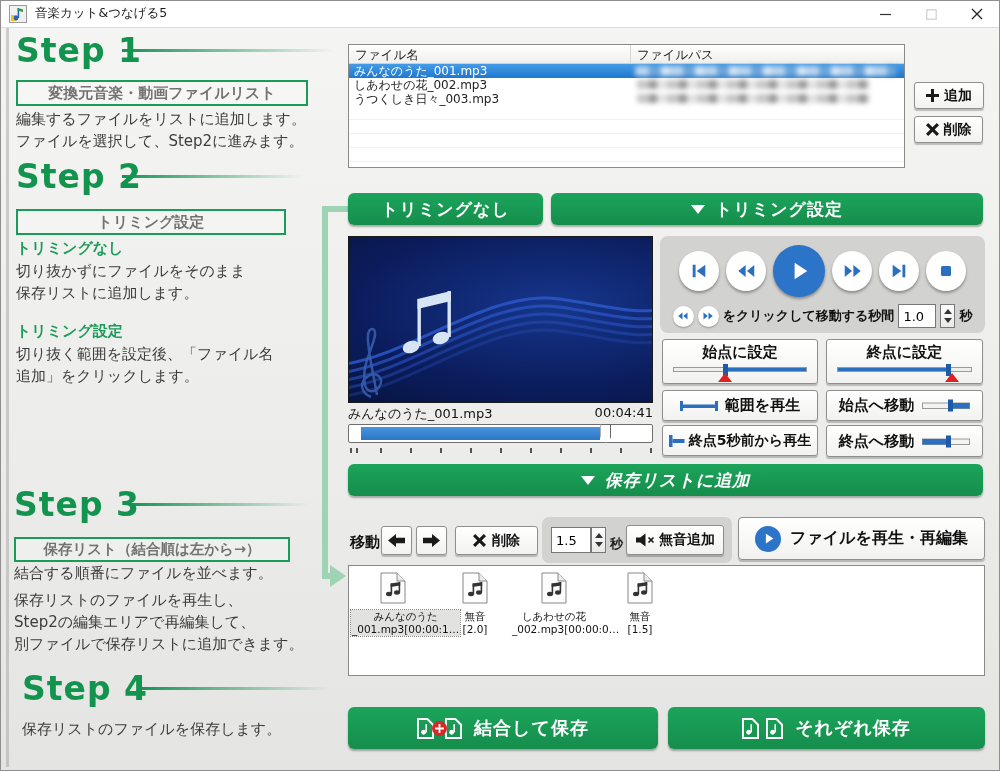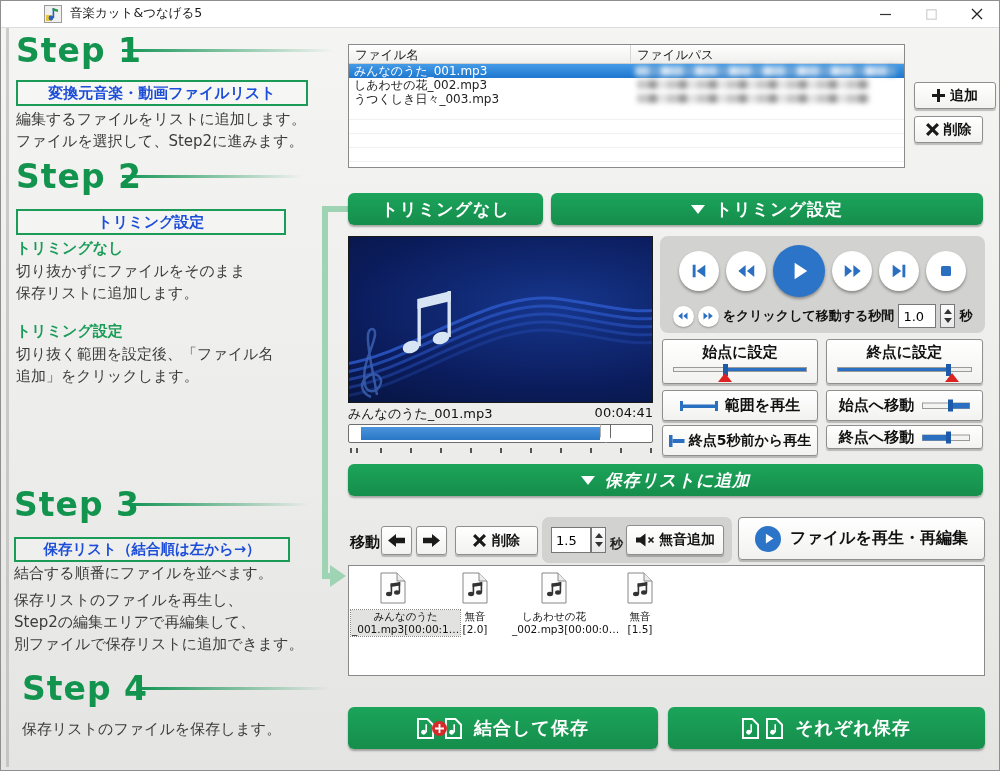--- a/index.html
+++ b/index.html
@@ -6,30 +6,30 @@
   html,body { width:1000px; height:771px; }
   body {
     font-family:"DejaVu Sans","Liberation Sans",sans-serif;
     background:linear-gradient(180deg,#f5f5f3 0%,#ececea 60%,#e4e4e2 100%);
     position:relative; overflow:hidden; color:#222;
   }
   .window-frame { position:absolute; inset:0; border:1px solid #8f8f8f; pointer-events:none; z-index:50; }
   .edge-shade { position:absolute; left:6px; top:28px; bottom:4px; width:3px; background:#ababab; opacity:.55; }
 
   
-  .titlebar { position:absolute; left:0; top:0; right:0; height:28px; background:#ffffff; border-bottom:1px solid #dcdcdc; display:flex; align-items:center;padding-left:35px; }
+  .titlebar { position:absolute; left:0; top:0; right:0; height:28px; background:#ffffff; border-bottom:1px solid #dcdcdc; display:flex; align-items:center; }
   .app-icon { width:18px; height:18px; margin:0 8px 0 9px; }
   .win-title { font-size:12.5px; color:#1a1a1a; }
   .win-btns { position:absolute; right:0; top:0; height:28px; display:flex; }
   .win-btn { width:46px; height:28px; display:flex; align-items:center; justify-content:center; }
 
   
   .step-heading { position:absolute; font-size:33px; font-weight:bold; color:#12944e; letter-spacing:1px; }
   .hline { position:absolute; height:3px; background:linear-gradient(90deg,#129454,rgba(225,238,231,0)); }
-  .greenbox { position:absolute; border:2px solid #1a9c58; color:#1d4ed8; font-size:15px; font-weight:bold; display:flex; align-items:center; justify-content:center; background:rgba(255,255,255,.25); }
+  .greenbox { position:absolute; border:2px solid #1a9c58; color:#737373; font-size:15px; font-weight:bold; display:flex; align-items:center; justify-content:center; background:rgba(255,255,255,.25); }
   .para { position:absolute; font-size:15px; color:#3c3c3c; line-height:22px; }
   .gsub { position:absolute; font-size:15px; font-weight:bold; color:#1a9c58; }
 
   
   .conn { position:absolute; background:#9ed3b3; }
   .conn-arrow { position:absolute; width:0; height:0; border-top:11px solid transparent; border-bottom:11px solid transparent; border-left:16px solid #9ed3b3; }
 
   
   .ftable { position:absolute; left:348px; top:44px; width:557px; height:124px; background:#fff; border:1px solid #8a8a8a; font-size:12px; }
   .fhead { display:flex; height:19px; background:linear-gradient(180deg,#ffffff,#efefed); border-bottom:1px solid #cfcfcf; font-size:12.5px; }
@@ -185,21 +185,21 @@
   </div>
   <div class="frow">
     <div class="c1">うつくしき日々_003.mp3</div>
     <div class="c2">
         <div class="blur-blob blob-gray"></div>
       </div>
   </div>
   <div class="fempty"></div>
 </div>
 
-<div class="wbtn" style="left:914px; top:82px; width:82px; height:27px; font-size:14px; gap:5px;">
+<div class="wbtn" style="left:914px; top:82px; width:70px; height:27px; font-size:14px; gap:5px;">
   <svg width="13" height="13" viewBox="0 0 13 13">
       <path d="M5 0 h3 v5 h5 v3 h-5 v5 h-3 v-5 h-5 v-3 h5 z" fill="#1a1a1a"></path>
     </svg>
   <span>追加</span>
 </div>
 <div class="wbtn" style="left:914px; top:116px; width:69px; height:27px; font-size:14px; gap:5px;">
   <svg width="13" height="13" viewBox="0 0 13 13">
       <path d="M0 2.2 L2.2 0 L6.5 4.3 L10.8 0 L13 2.2 L8.7 6.5 L13 10.8 L10.8 13 L6.5 8.7 L2.2 13 L0 10.8 L4.3 6.5 Z" fill="#1a1a1a"></path>
     </svg>
   <span>削除</span>
@@ -338,21 +338,21 @@
       <rect x="26" y="0.5" width="5" height="12" fill="#1d5aa8"></rect>
     </svg>
 </div>
 <div class="wbtn rangebtn" style="left:662px; top:425px; width:156px; height:31px; gap:4px; font-size:14px;">
   <svg width="16" height="14" viewBox="0 0 16 14" fill="#2b6fc0">
       <rect x="0" y="1" width="3.5" height="12"></rect>
       <rect x="3.5" y="5" width="12" height="4"></rect>
     </svg>
   <span>終点5秒前から再生</span>
 </div>
-<div class="wbtn rangebtn" style="left:826px; top:425px; width:157px; height:24px; gap:8px;">
+<div class="wbtn rangebtn" style="left:826px; top:425px; width:157px; height:32px; gap:8px;">
   <span>終点へ移動</span>
   <svg width="48" height="13" viewBox="0 0 48 13">
       <rect x="0.5" y="4" width="47" height="5.5" fill="#f3f3f1" stroke="#999"></rect>
       <rect x="0.5" y="4" width="26" height="5.5" fill="#2b6fc0"></rect>
       <rect x="24" y="0.5" width="5" height="12" fill="#1d5aa8"></rect>
     </svg>
 </div>
 
 <div class="gbtn" style="left:348px; top:464px; width:635px; height:32px;font-style:italic;">
   <span class="tri-down-w"></span>

